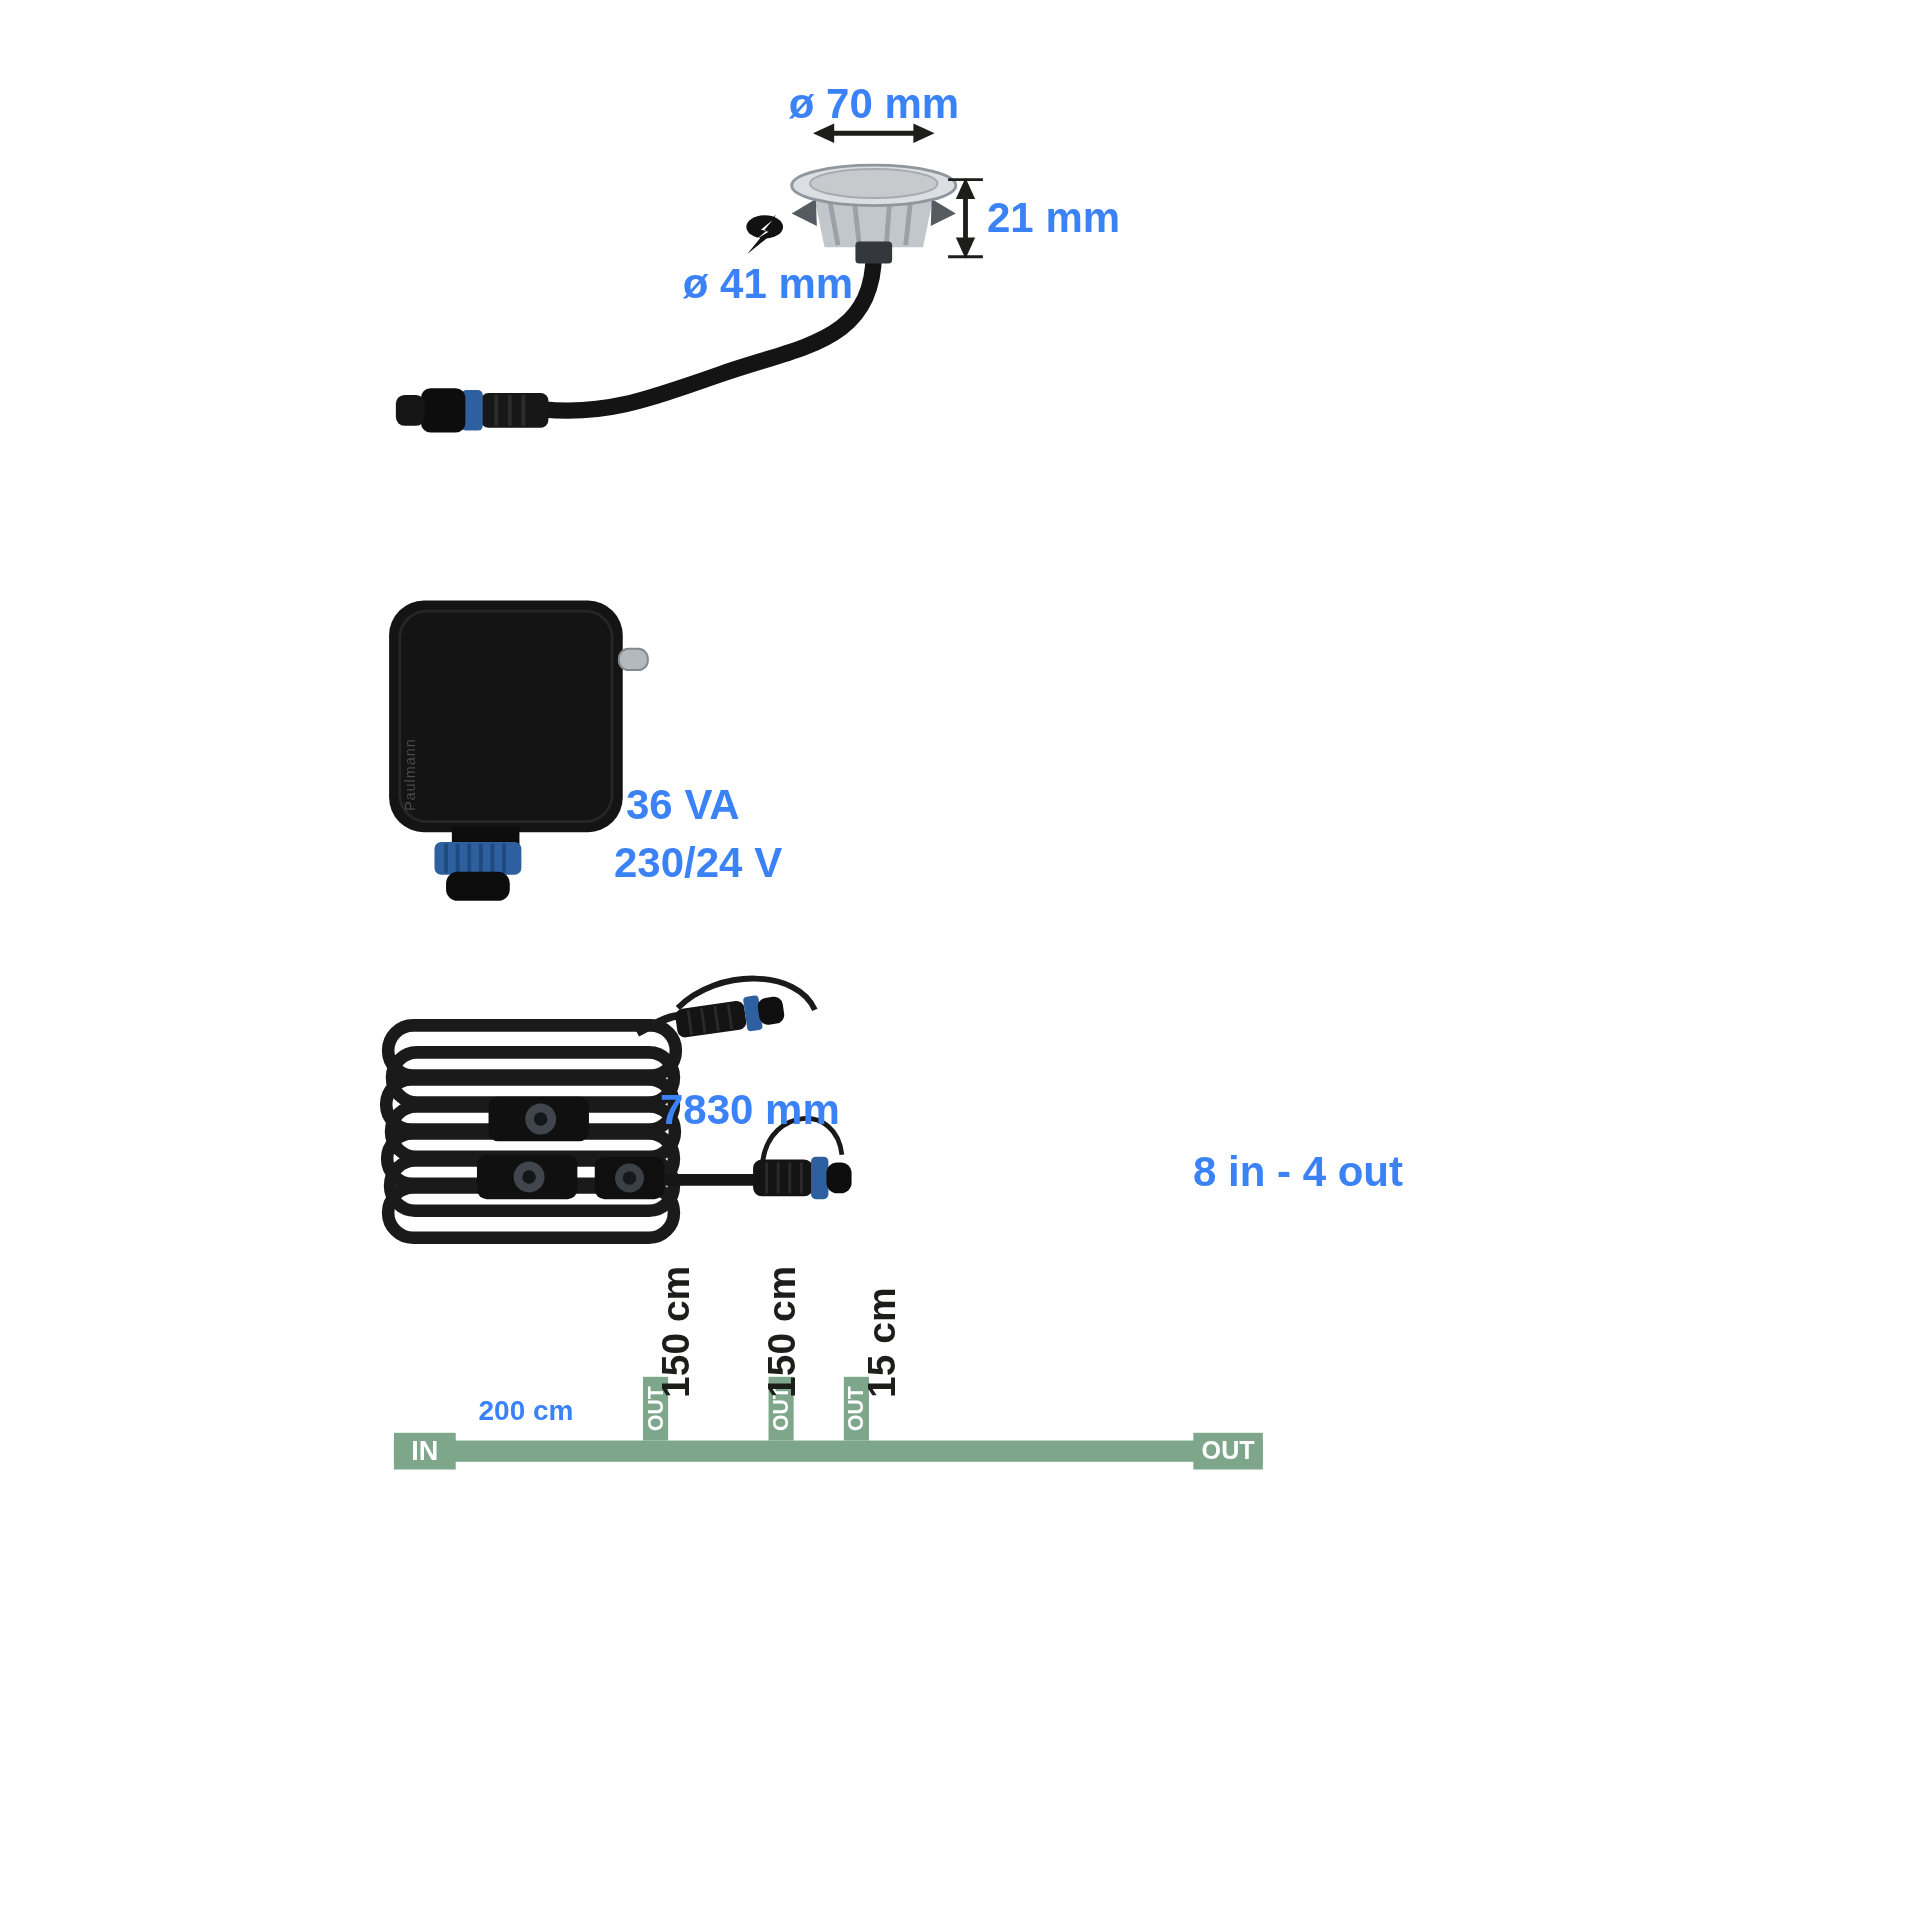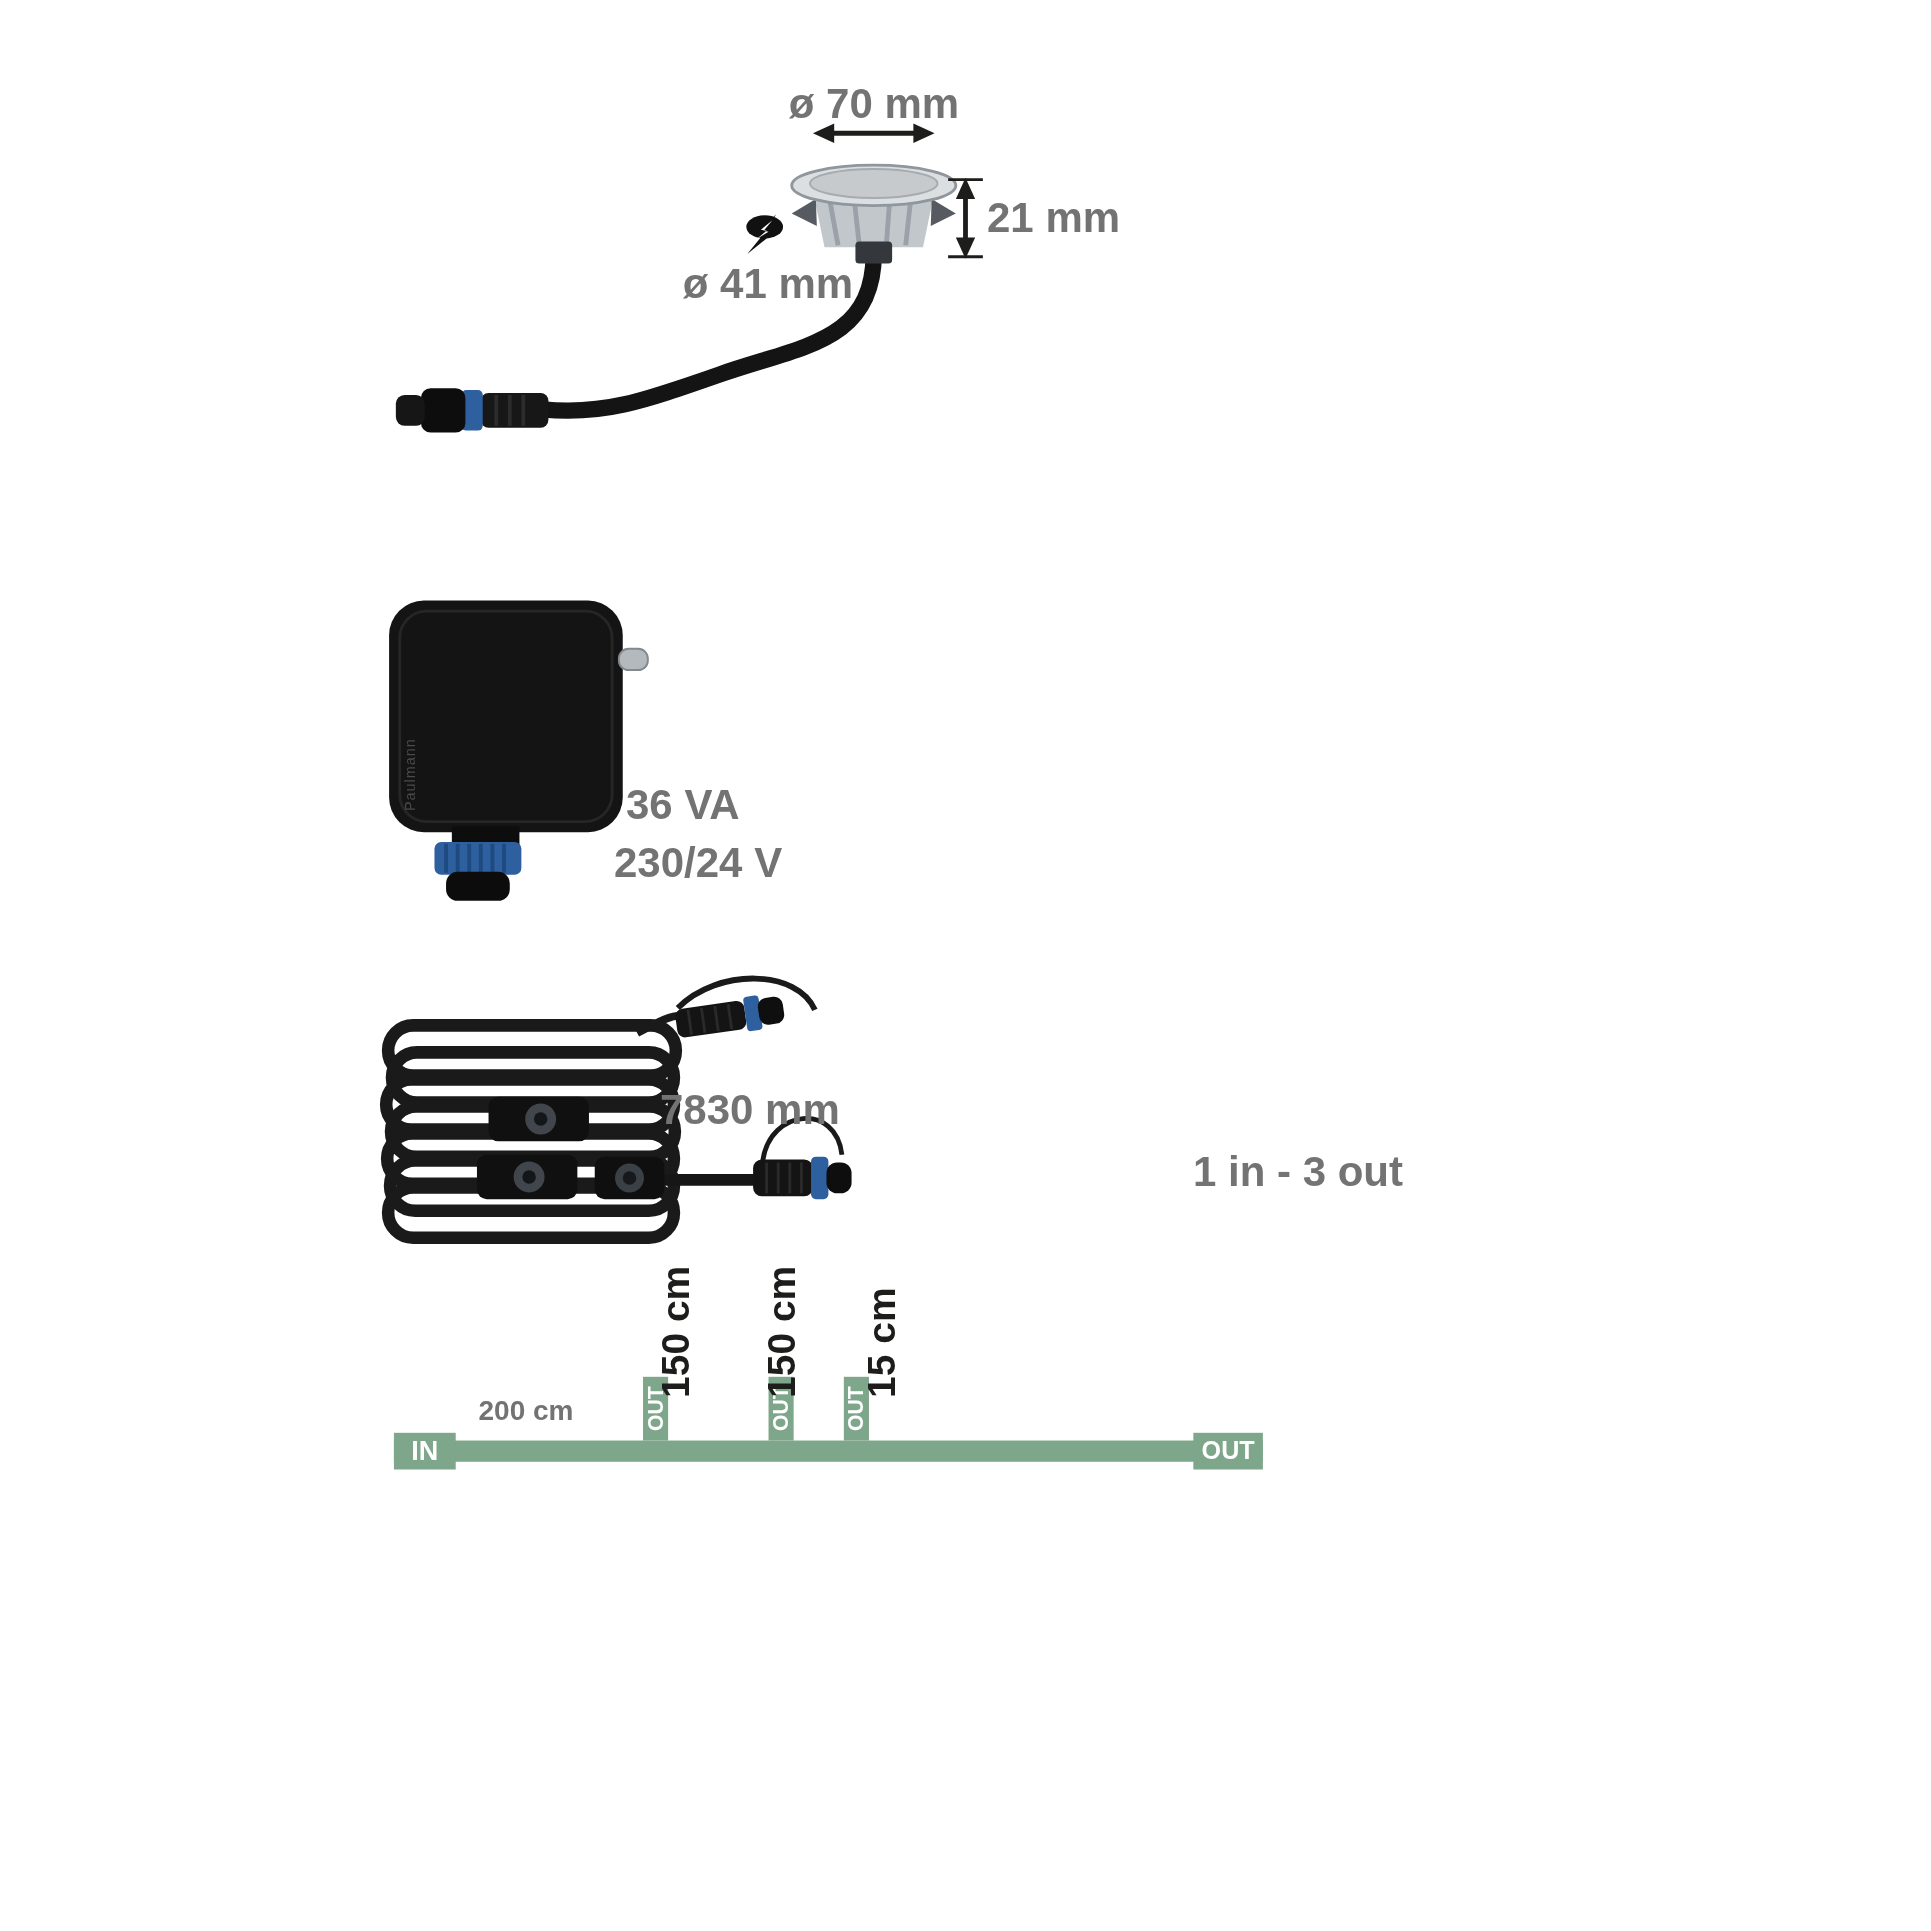--- a/index.html
+++ b/index.html
@@ -1,19 +1,19 @@
 <!DOCTYPE html>
 <html><head>
 <meta charset="utf-8">
 <style>
   html,body{margin:0;padding:0;background:#ffffff;}
   body{width:1931px;height:1931px;position:relative;font-family:"Liberation Sans",sans-serif;}
   .stage{position:absolute;left:0;top:0;width:1931px;height:1931px;background:#fff;overflow:hidden;}
   svg.art{position:absolute;left:0;top:0;}
-  .lbl{position:absolute;font-weight:700;color:#737373;font-size:42px;white-space:nowrap;line-height:1.1;}
+  .lbl{position:absolute;font-weight:700;color:#3b82f6;font-size:42px;white-space:nowrap;line-height:1.1;}
   .lbl.center{text-align:center;}
   .vlbl{position:absolute;font-weight:700;color:#1d1d1b;font-size:39px;height:42px;line-height:42px;
         transform:rotate(-90deg);transform-origin:0 100%;white-space:nowrap;}
 </style>
 </head>
 <body>
 
 <div class="stage">
 
   <svg class="art" width="1931" height="1931" viewBox="0 0 2000 2000">
@@ -157,21 +157,21 @@
   <div class="lbl" style="left:987px;top:195px">21 mm</div>
 
   <div class="lbl center" style="left:657px;top:261px;width:222px">ø 41 mm</div>
 
   <div class="lbl" style="left:626px;top:782px">36 VA</div>
 
   <div class="lbl" style="left:614px;top:840px">230/24 V</div>
 
   <div class="lbl" style="left:660px;top:1087px">7830 mm</div>
 
-  <div class="lbl" style="left:1193px;top:1149px">1 in - 3 out</div>
+  <div class="lbl" style="left:1193px;top:1149px">8 in - 4 out</div>
 
   <div class="lbl center" style="left:439px;top:1396px;width:174px;font-size:28px">200 cm</div>
 
   <div class="vlbl" style="left:697px;top:1356px">150 cm</div>
 
   <div class="vlbl" style="left:803px;top:1356px">150 cm</div>
 
   <div class="vlbl" style="left:903px;top:1356px">15 cm</div>
 
 </div>

